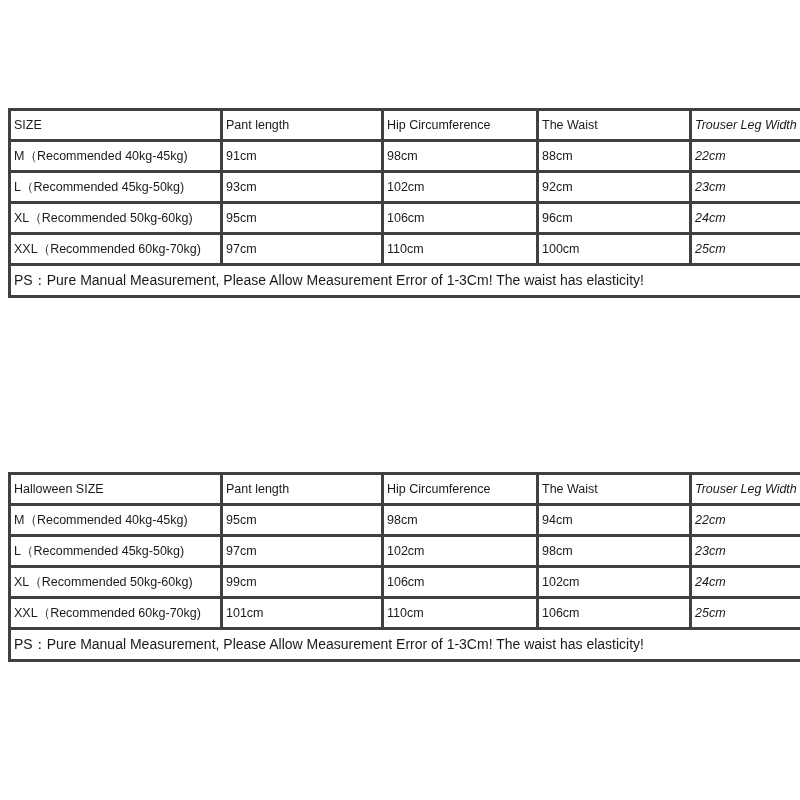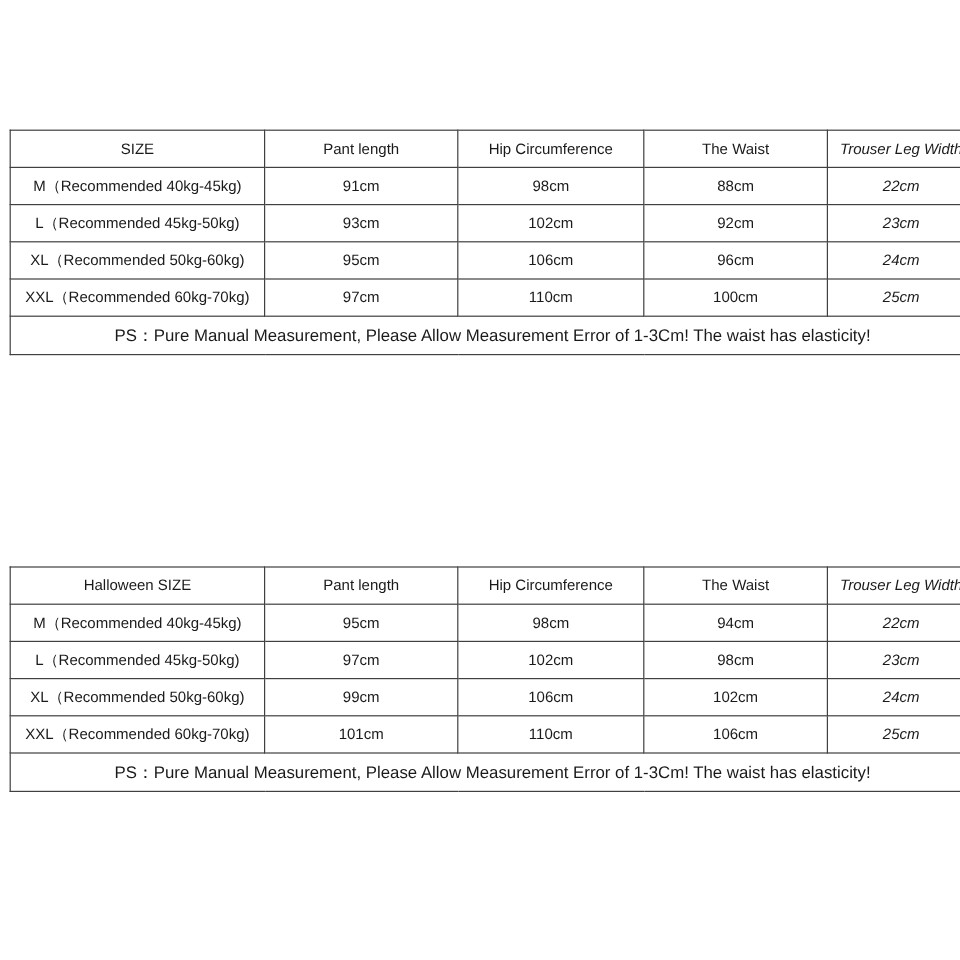--- a/index.html
+++ b/index.html
@@ -21,23 +21,22 @@
     position: absolute;
     left: 8px;
     width: 784px;
     border-collapse: collapse;
     table-layout: fixed;
   }
   #table-1 { top: 108px; }
   #table-2 { top: 472px; border-radius: 22px; }
 
   .size-table td {
-    border: 1px solid #404040;
+    border: 3px solid #404040;
     height: 31px;
-    text-align: center;
     vertical-align: middle;
     font-size: 12.5px;
     color: #1a1a1a;
     padding: 0 3px;
     white-space: nowrap;
     overflow: hidden;
   }
   .size-table td.col-size   { width: 212px; }
   .size-table td.col-b      { width: 161px; }
   .size-table td.col-c      { width: 155px; }

